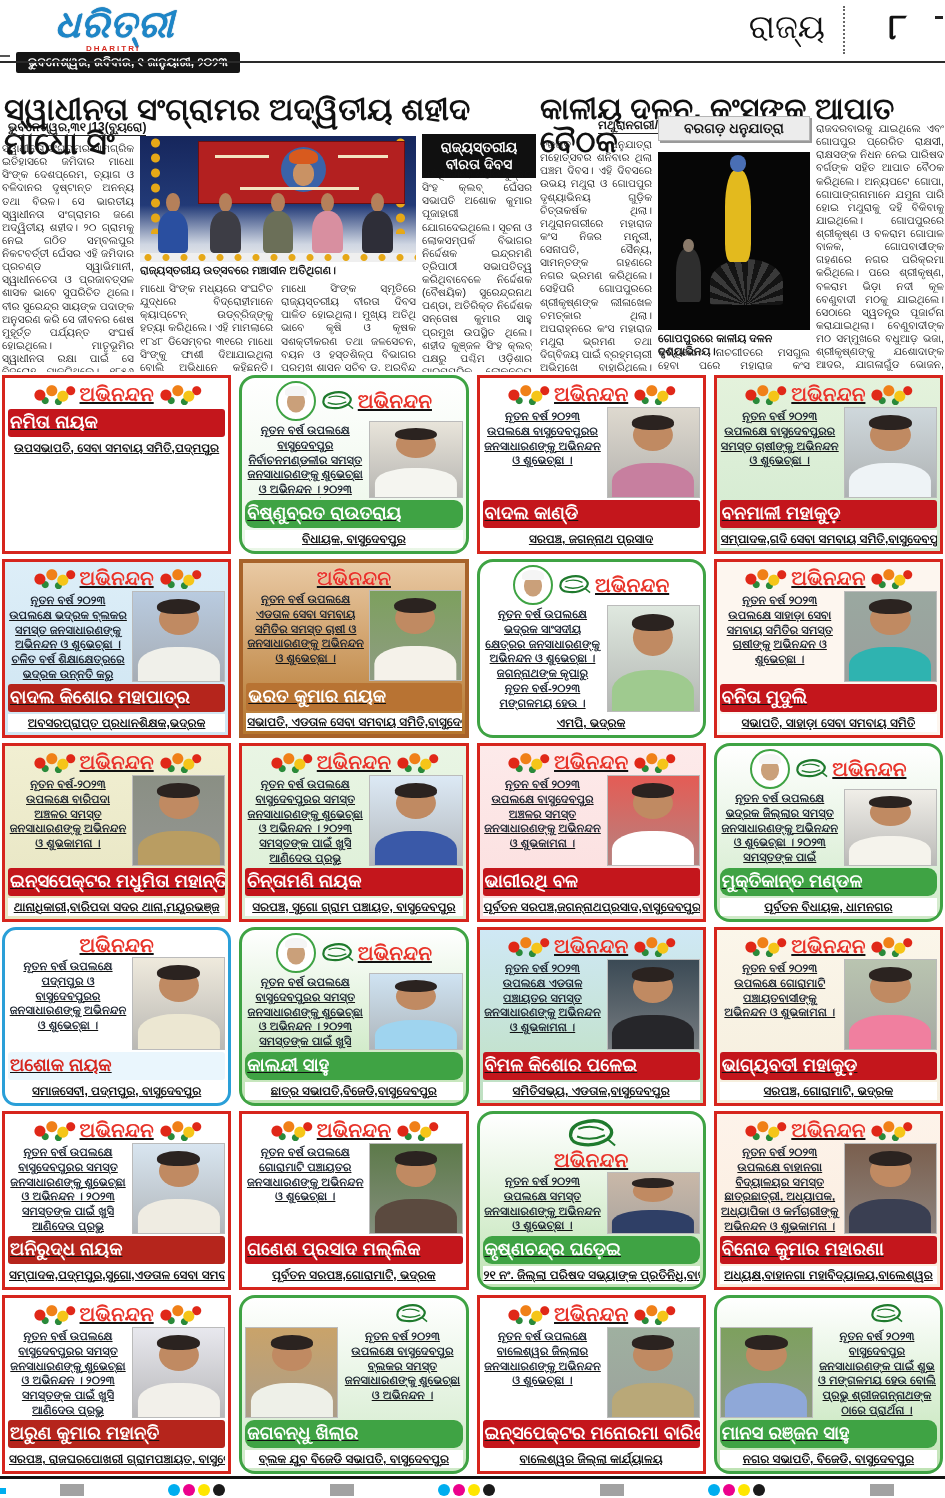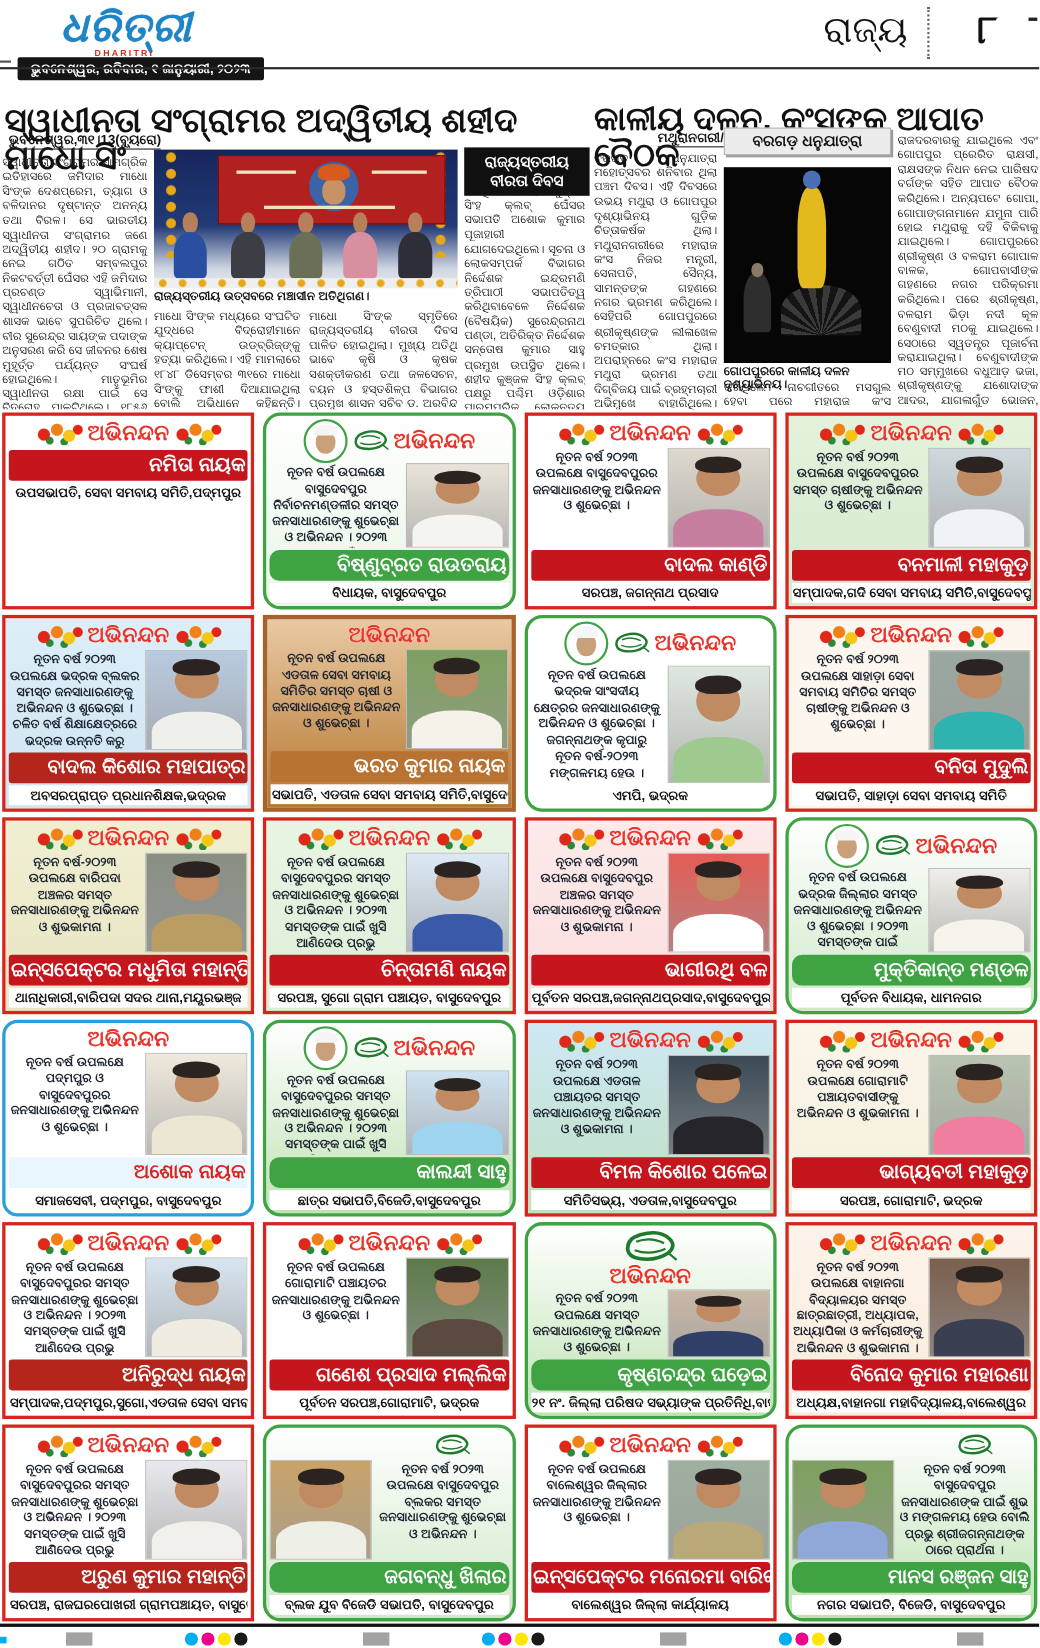--- a/index.html
+++ b/index.html
@@ -61,21 +61,21 @@
   .ph2-serpent{position:absolute;left:34%;bottom:14%;width:48%;height:26%;border-radius:50% 50% 6% 6%;
     background:repeating-conic-gradient(from -70deg at 50% 100%,#3a3a3a 0 9deg,#141414 9deg 18deg);}
   .ph2-fig{position:absolute;left:12%;bottom:16%;width:16%;height:30%;background:#2e2e2e;border-radius:45% 45% 10% 10%;}
   .ph2-fig::before{content:"";position:absolute;left:28%;top:-18%;width:44%;height:26%;background:#8a7a6a;border-radius:50%;}
   .a2-caption{position:absolute;left:658px;top:332px;width:152px;}
   .a2-capcont{position:absolute;left:658px;top:346px;width:152px;height:26px;}
   .a2-col3{position:absolute;left:816px;top:122px;width:128px;height:250px;}
 
   
   #ads-grid{position:absolute;left:2px;top:375px;width:941px;display:grid;
-    grid-template-columns:repeat(4,1fr);grid-auto-rows:179px;gap:5px 8px;}
+    grid-template-columns:repeat(4,1fr);grid-auto-rows:179px;gap:5px 8px;text-decoration:underline;}
   .ad{position:relative;border:3px solid var(--border,#d6251d);background:linear-gradient(var(--bgt,#fff),var(--bgb,#fff));
     display:flex;flex-direction:column;padding:3px;overflow:hidden;}
   .t-bjd{border-radius:16px;} .t-blue{border-radius:14px;} .t-brown{border-width:4px;}
   .ad-head{display:flex;align-items:center;justify-content:center;gap:4px;min-height:26px;flex:none;}
   .ad-title{font-size:20px;font-weight:bold;color:#e8342a;text-shadow:0 0 1px #fff;}
   .flowers{display:none;width:44px;height:22px;border-radius:4px;
     background-image:
       radial-gradient(circle at 18% 55%,#e02818 5px,rgba(0,0,0,0) 6px),
       radial-gradient(circle at 45% 35%,#f08018 5px,rgba(0,0,0,0) 6px),
       radial-gradient(circle at 70% 60%,#f5c518 5px,rgba(0,0,0,0) 6px),
@@ -100,21 +100,21 @@
   .ps-left .ad-mid{flex-direction:row-reverse;}
   .greeting{flex:1;font-size:11.4px;font-weight:bold;text-align:center;line-height:1.3;color:#1c2430;padding:2px 1px;}
   .photo{width:42%;max-width:98px;background:linear-gradient(var(--pbg,#cfcfcf),#9a9a9a 160%);
     position:relative;overflow:hidden;border:1px solid #bbb;flex:none;}
   .p-head{position:absolute;left:50%;top:12%;transform:translateX(-50%);width:44%;height:36%;
     background:#c08a62;border-radius:50%;}
   .p-head::before{content:"";position:absolute;left:-3%;top:-12%;width:106%;height:46%;
     background:#2b2320;border-radius:50% 50% 40% 40%;}
   .p-body{position:absolute;left:50%;bottom:-5%;transform:translateX(-50%);width:90%;height:44%;
     background:var(--pshirt,#eee);border-radius:45% 45% 0 0;}
-  .name-bar{flex:none;background:var(--bar,#c4161c);color:var(--barText,#fff);text-align:right;font-weight:bold;
+  .name-bar{flex:none;background:var(--bar,#c4161c);color:var(--barText,#fff);text-align:left;font-weight:bold;
     font-size:18px;line-height:1.2;padding:3px 2px;border-radius:3px;margin-top:2px;white-space:nowrap;overflow:hidden;}
   .t-bjd .name-bar{border-radius:9px;}
   .desig{flex:none;background:#fff;color:#101010;text-align:center;font-weight:bold;font-size:12px;
     padding:2px 1px;margin-top:2px;white-space:nowrap;overflow:hidden;}
 
   
   .foot-rule{position:absolute;left:0;top:1476px;width:945px;height:3px;background:#111;}
   .reg{position:absolute;top:1484px;height:12px;}
   .reg-gray{width:24px;background:#a2a2a2;}
   .reg-dots{display:flex;gap:3px;}

